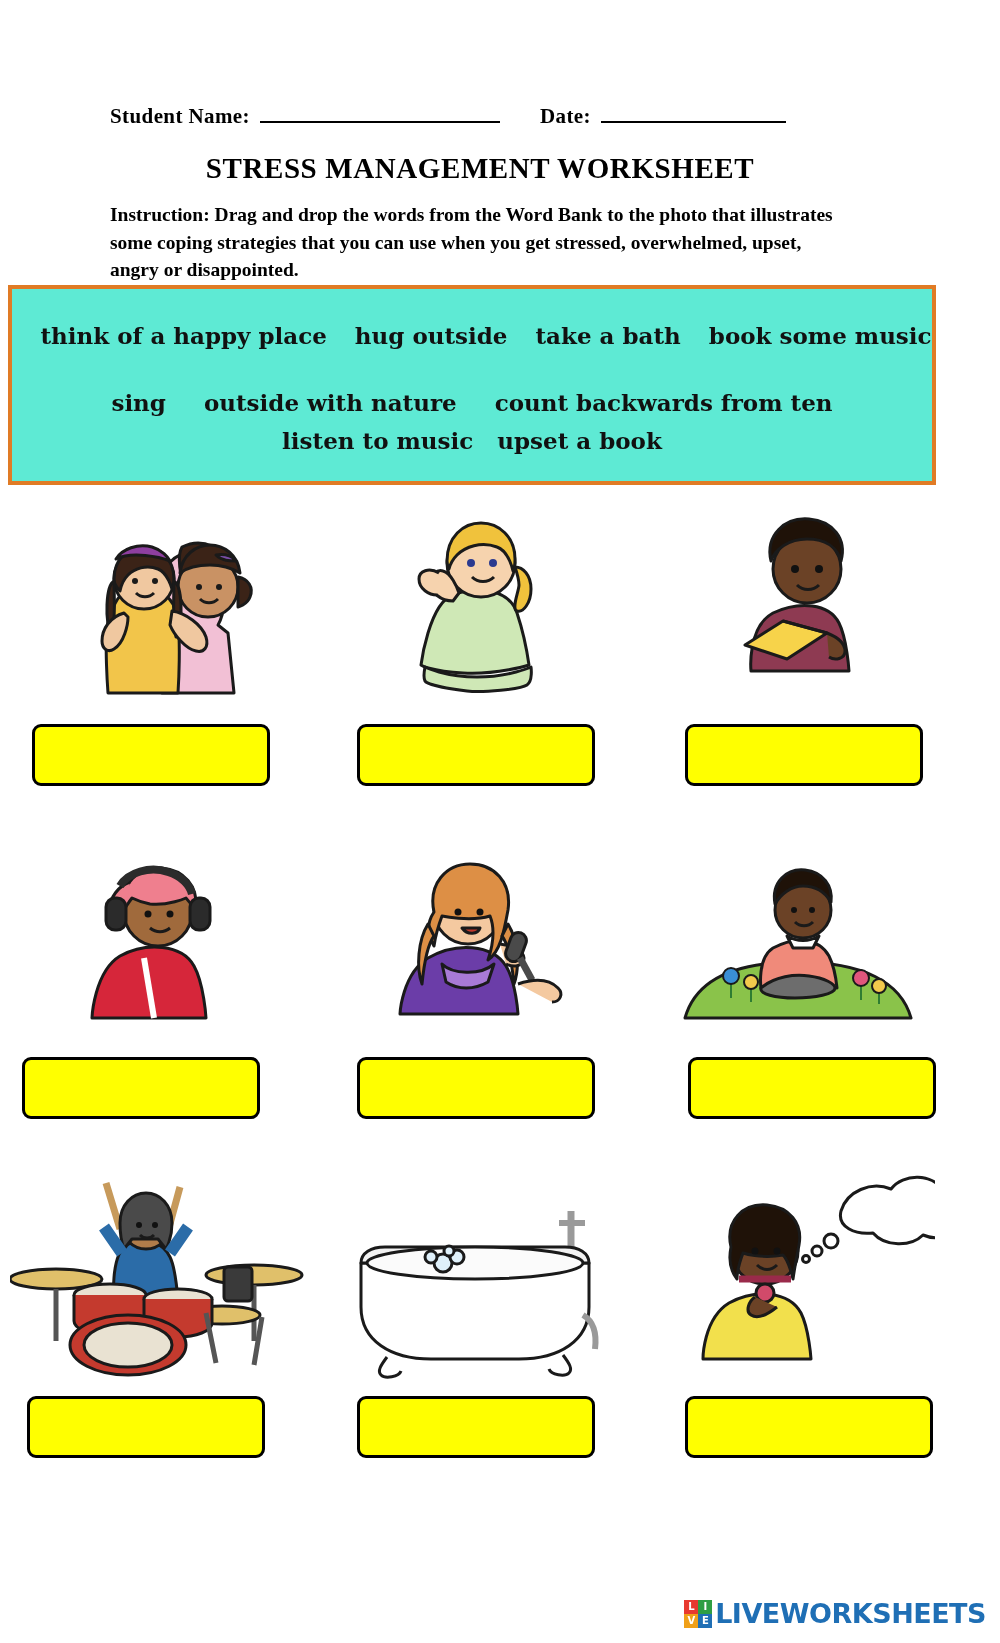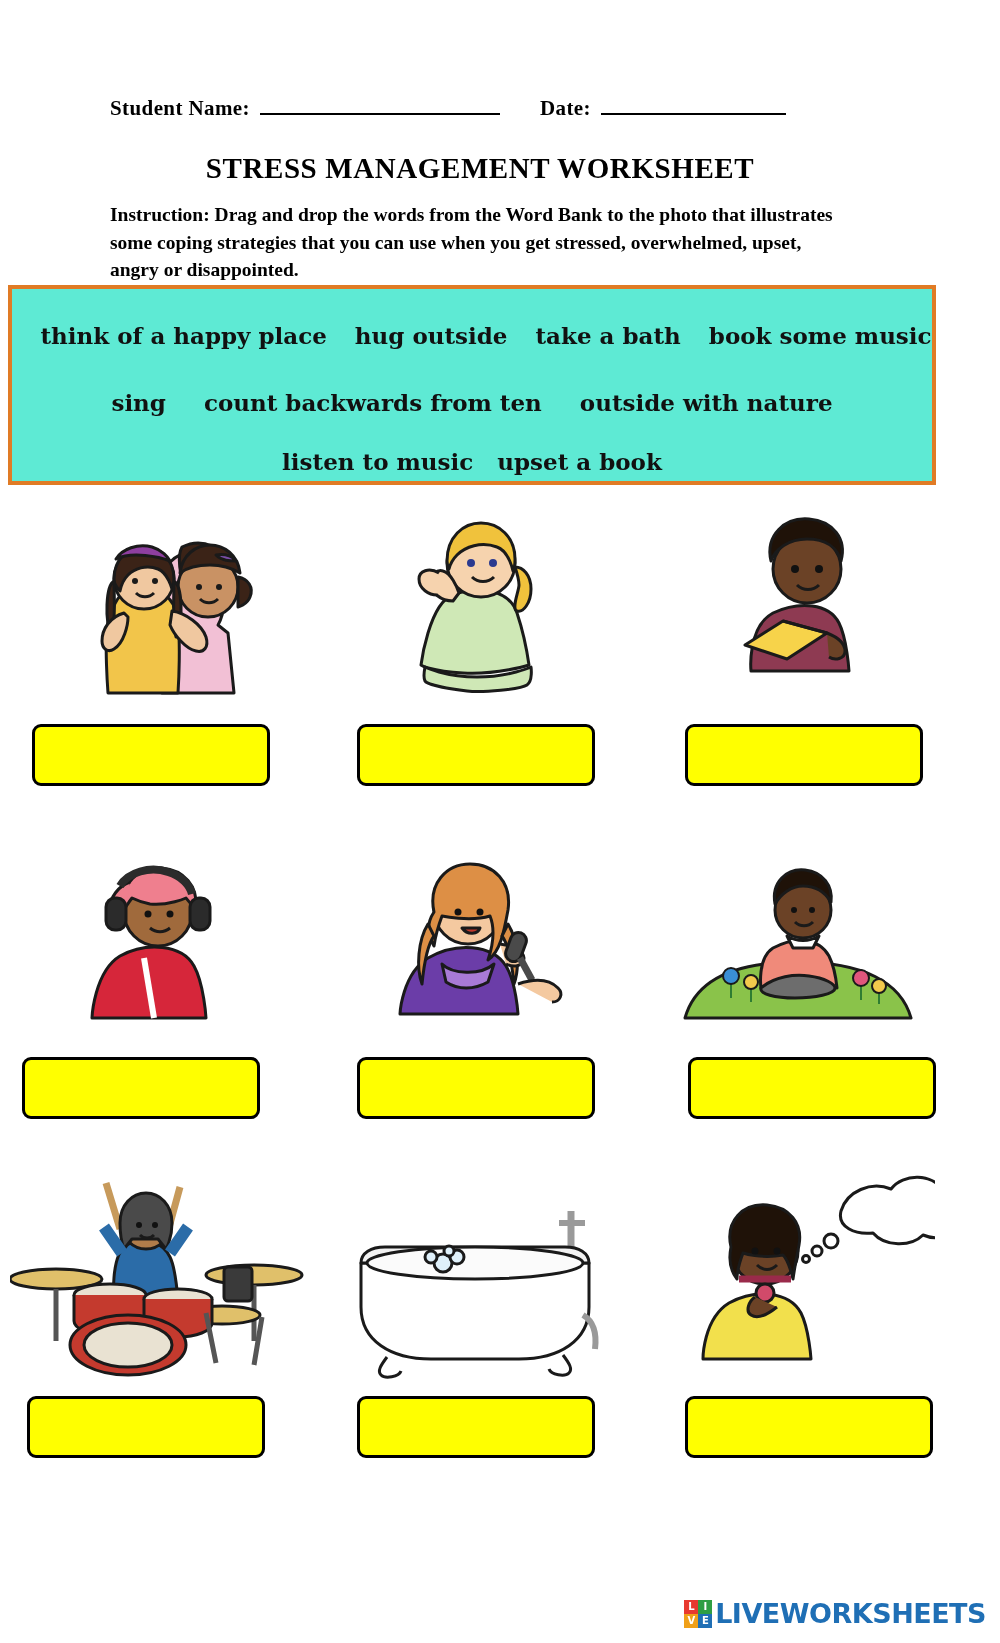--- a/index.html
+++ b/index.html
@@ -12,21 +12,21 @@
     height: 1643px;
     position: relative;
     font-family: "Liberation Serif", serif;
     color: #000000;
     overflow: hidden;
   }
 
   
   .header-row {
     position: absolute;
-    top: 96px;
+    top: 104px;
     left: 110px;
     width: 780px;
     display: flex;
     align-items: baseline;
     font-family: "Liberation Serif", serif;
     font-weight: bold;
     font-size: 21px;
     letter-spacing: 0.4px;
   }
   .field-label { white-space: nowrap; }
@@ -74,21 +74,21 @@
     background: #5eead4;
   }
   .wb-row {
     display: flex;
     justify-content: center;
     align-items: center;
     width: 100%;
   }
   .wb-row-1 { margin-top: 33px; gap: 28px; padding-left: 14px;}
   .wb-row-2 { margin-top: 40px; gap: 38px; }
-  .wb-row-3 { margin-top: 32px; gap: 24px; }
+  .wb-row-3 { margin-top: 11px; gap: 24px; }
   .wb-word {
     font-family: "DejaVu Serif", serif;
     font-weight: bold;
     font-size: 23px;
     white-space: nowrap;
     color: #111;
   }
 
   
   .grid {
@@ -189,22 +189,22 @@
 
 <div class="word-bank">
   <div class="wb-row wb-row-1">
     <span class="wb-word">think of a happy place</span>
     <span class="wb-word">hug outside</span>
     <span class="wb-word">take a bath</span>
     <span class="wb-word">book some music</span>
   </div>
   <div class="wb-row wb-row-2">
     <span class="wb-word">sing</span>
+    <span class="wb-word">outside with nature</span>
     <span class="wb-word">count backwards from ten</span>
-    <span class="wb-word">outside with nature</span>
   </div>
   <div class="wb-row wb-row-3">
     <span class="wb-word">listen to music</span>
     <span class="wb-word">upset a book</span>
   </div>
 </div>
 
 <div class="grid">
 
   <div class="grid-row r1">

